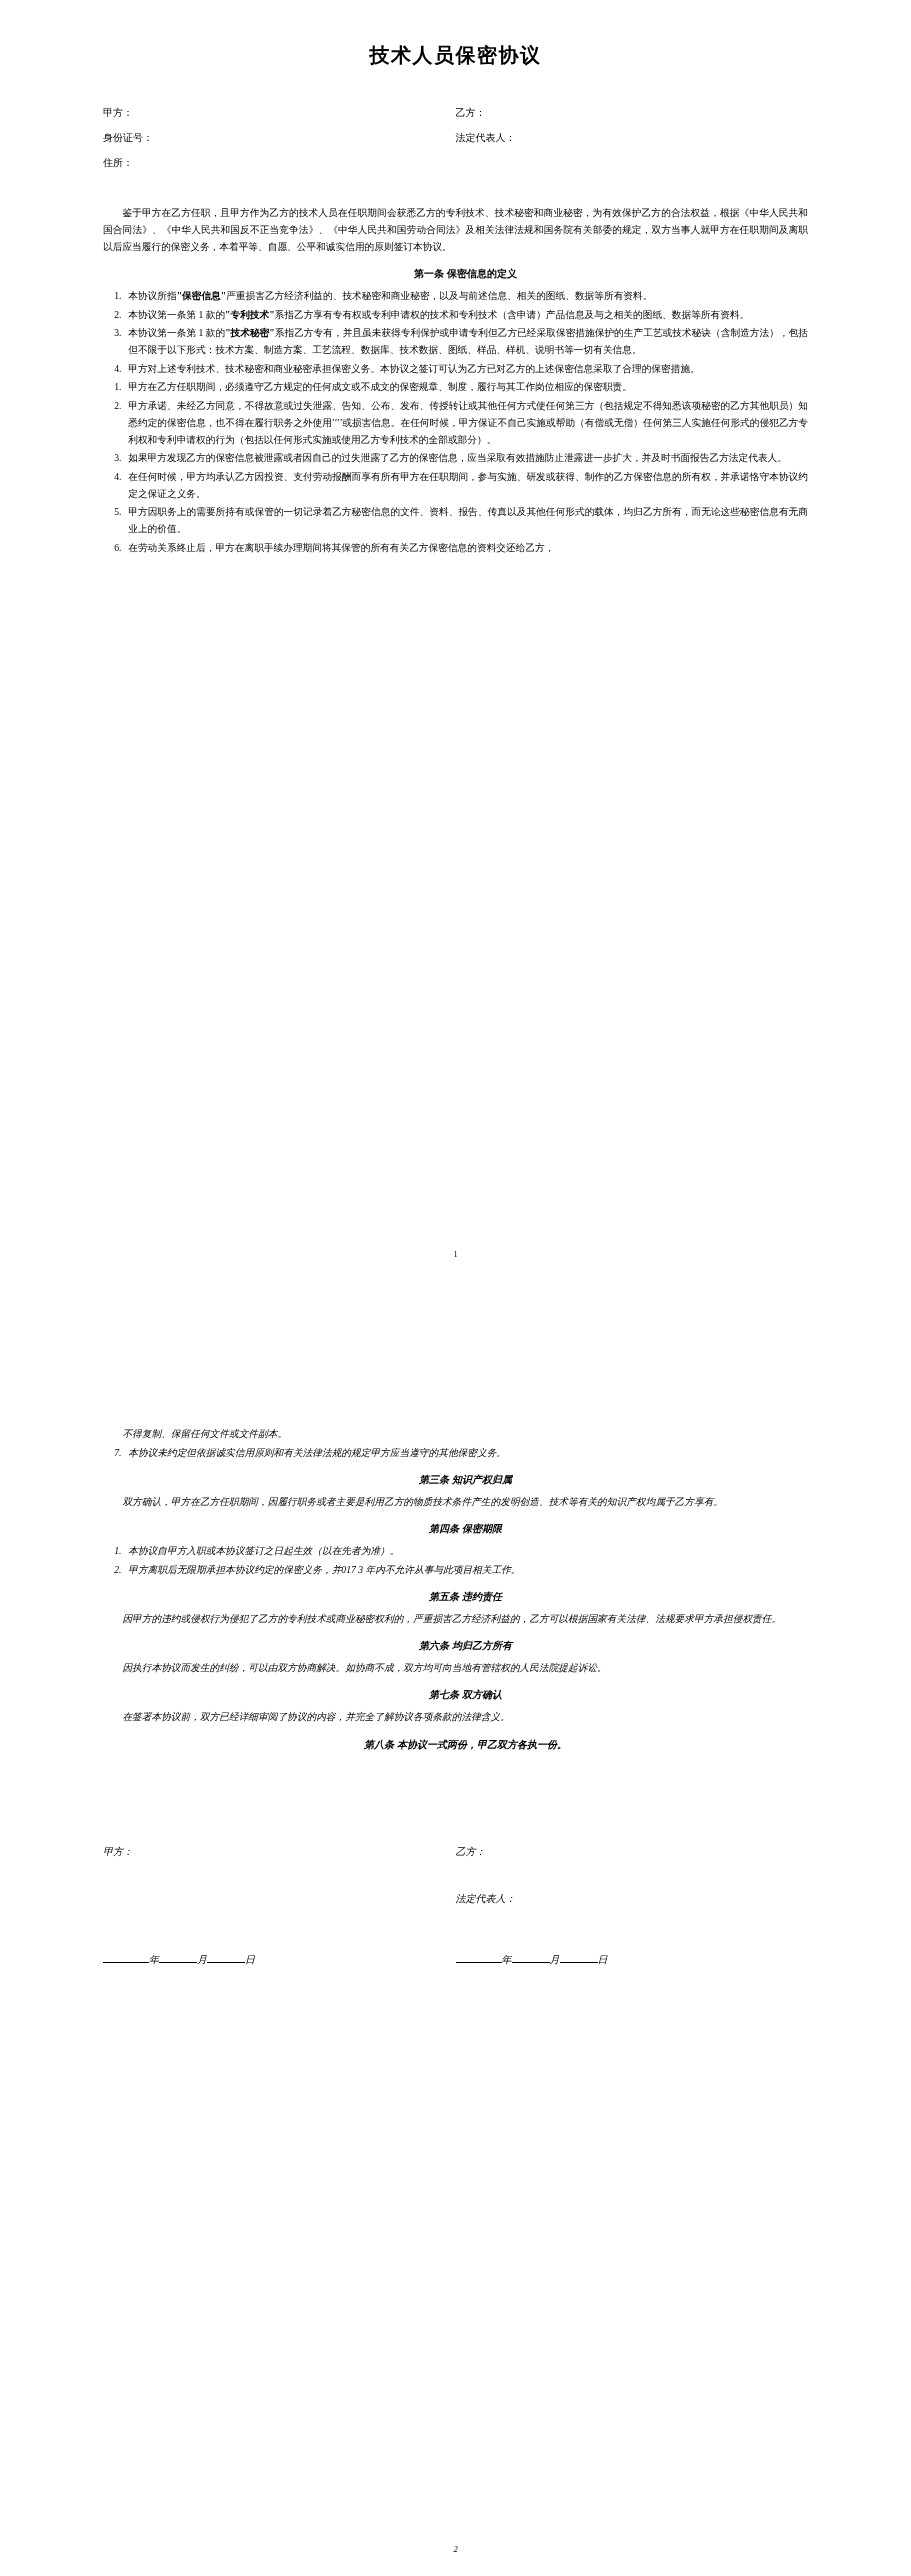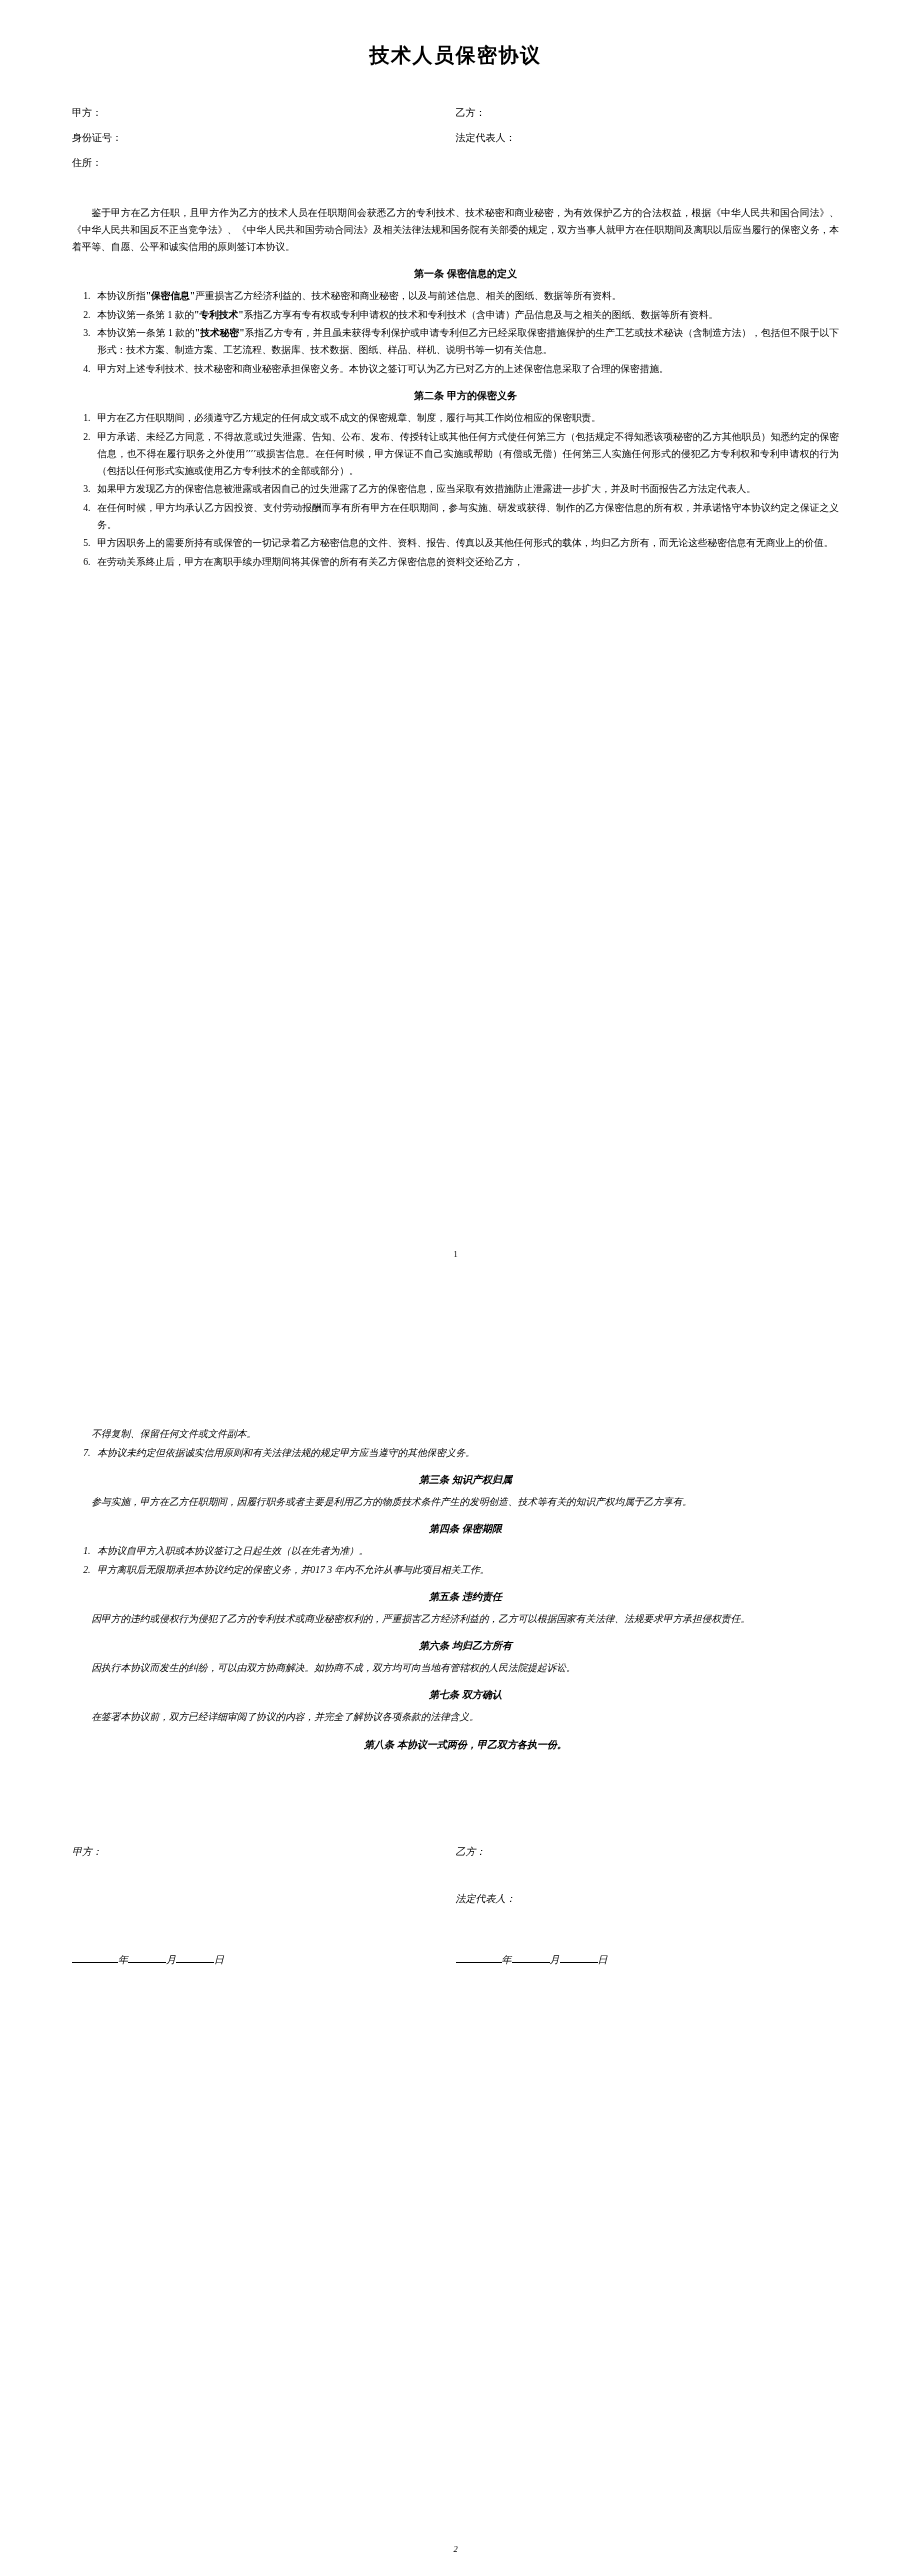--- a/index.html
+++ b/index.html
@@ -8,21 +8,21 @@
     background: #ffffff;
   }
   body {
     width: 911px;
     font-family: "Liberation Serif", "DejaVu Serif", serif;
     color: #000000;
   }
   .page {
     width: 911px;
     box-sizing: border-box;
-    padding: 0 72px;
+    padding: 0 103px;
     position: relative;
   }
   .page-1 {
     padding-top: 29px;
     height: 1300px;
   }
   .page-2 {
     height: 1276px;
     padding-top: 125px;
     font-style: italic;
@@ -157,21 +157,20 @@
     <div class="section-head">第一条 保密信息的定义</div>
     <ol class="numbered">
       <li><span class="num">1.</span><span>本协议所指</span><b class="inl">"保密信息"</b><span>严重损害乙方经济利益的、技术秘密和商业秘密，以及与前述信息、相关的图纸、数据等所有资料。</span></li>
       <li><span class="num">2.</span><span>本协议第一条第 1 款的</span><b class="inl">"专利技术"</b><span>系指乙方享有专有权或专利申请权的技术和专利技术（含申请）产品信息及与之相关的图纸、数据等所有资料。</span></li>
       <li><span class="num">3.</span><span>本协议第一条第 1 款的</span><b class="inl">"技术秘密"</b><span>系指乙方专有，并且虽未获得专利保护或申请专利但乙方已经采取保密措施保护的生产工艺或技术秘诀（含制造方法），包括但不限于以下形式：技术方案、制造方案、工艺流程、数据库、技术数据、图纸、样品、样机、说明书等一切有关信息。</span></li>
       <li><span class="num">4.</span><span>甲方对上述专利技术、技术秘密和商业秘密承担保密义务。本协议之签订可认为乙方已对乙方的上述保密信息采取了合理的保密措施。</span></li>
     </ol>
   </div>
 
   <div>
-    <div class="section-head">第二条 甲方的保密义务</div>
     <ol class="numbered">
       <li><span class="num">1.</span><span>甲方在乙方任职期间，必须遵守乙方规定的任何成文或不成文的保密规章、制度，履行与其工作岗位相应的保密职责。</span></li>
       <li><span class="num">2.</span><span>甲方承诺、未经乙方同意，不得故意或过失泄露、告知、公布、发布、传授转让或其他任何方式使任何第三方（包括规定不得知悉该项秘密的乙方其他职员）知悉约定的保密信息，也不得在履行职务之外使用՚՚՚՚或损害信息。在任何时候，甲方保证不自己实施或帮助（有偿或无偿）任何第三人实施任何形式的侵犯乙方专利权和专利申请权的行为（包括以任何形式实施或使用乙方专利技术的全部或部分）。</span></li>
       <li><span class="num">3.</span><span>如果甲方发现乙方的保密信息被泄露或者因自己的过失泄露了乙方的保密信息，应当采取有效措施防止泄露进一步扩大，并及时书面报告乙方法定代表人。</span></li>
       <li><span class="num">4.</span><span>在任何时候，甲方均承认乙方因投资、支付劳动报酬而享有所有甲方在任职期间，参与实施、研发或获得、制作的乙方保密信息的所有权，并承诺恪守本协议约定之保证之义务。</span></li>
       <li><span class="num">5.</span><span>甲方因职务上的需要所持有或保管的一切记录着乙方秘密信息的文件、资料、报告、传真以及其他任何形式的载体，均归乙方所有，而无论这些秘密信息有无商业上的价值。</span></li>
       <li><span class="num">6.</span><span>在劳动关系终止后，甲方在离职手续办理期间将其保管的所有有关乙方保密信息的资料交还给乙方，</span></li>
     </ol>
   </div>
 
@@ -181,21 +180,21 @@
 <div class="page page-2">
 
   <p class="indent-para">不得复制、保留任何文件或文件副本。</p>
 
   <ol class="numbered">
     <li><span class="num">7.</span><span>本协议未约定但依据诚实信用原则和有关法律法规的规定甲方应当遵守的其他保密义务。</span></li>
   </ol>
 
   <div>
     <div class="section-head">第三条 知识产权归属</div>
-    <p class="indent-para">参与实施，甲方在乙方任职期间，因履行职务或者主要是利用乙方的物质技术条件产生的发明创造、技术等有关的知识产权均属于乙方享有。</p>
+    <p class="indent-para">双方确认，甲方在乙方任职期间，因履行职务或者主要是利用乙方的物质技术条件产生的发明创造、技术等有关的知识产权均属于乙方享有。</p>
   </div>
 
   <div>
     <div class="section-head">第四条 保密期限</div>
     <ol class="numbered">
       <li><span class="num">1.</span><span>本协议自甲方入职或本协议签订之日起生效（以在先者为准）。</span></li>
       <li><span class="num">2.</span><span>甲方离职后无限期承担本协议约定的保密义务，并017 3 年内不允许从事与此项目相关工作。</span></li>
     </ol>
   </div>
 

